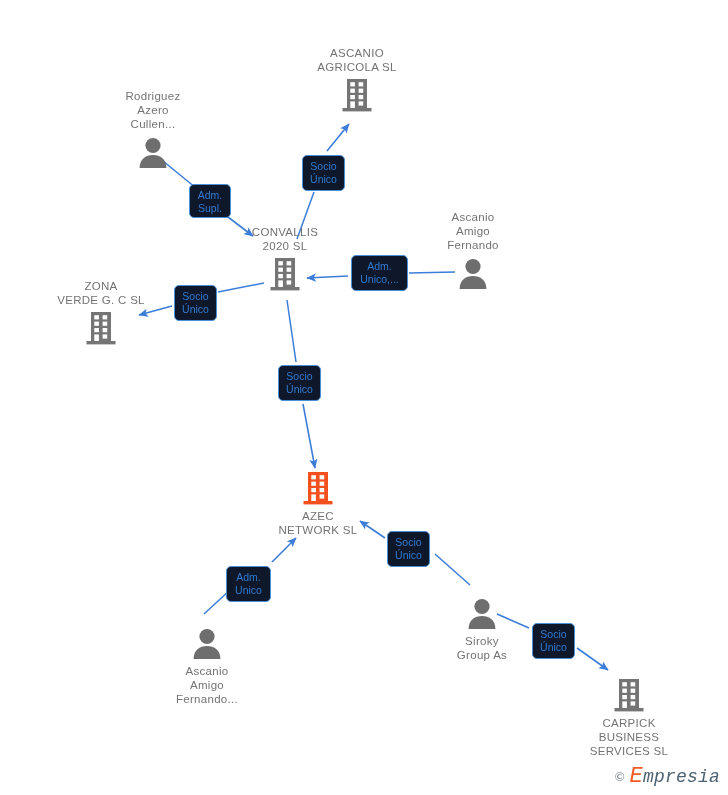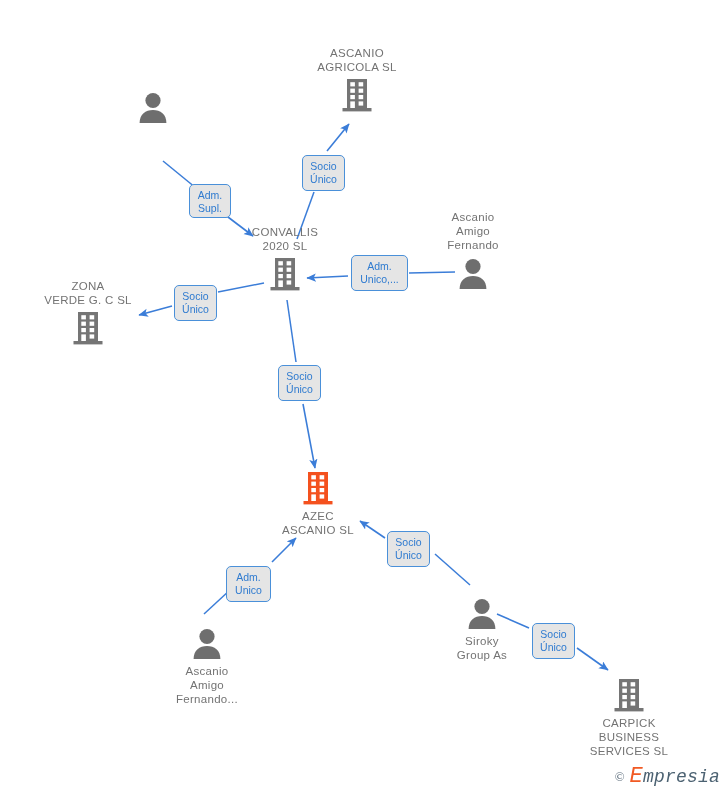--- a/index.html
+++ b/index.html
@@ -47,21 +47,21 @@
   .node.label-top .node-icon   { order: 1; }
   .node.label-bottom .node-icon  { order: 0; }
   .node.label-bottom .node-label { order: 1; margin-top: 3px; }
   .node-icon {
     width: 34px;
     height: 36px;
     display: block;
   }
   .edge-label {
     position: absolute;
-    background: #e5e5e5;
+    background: #0f172a;
     border: 1.3px solid #4a90d9;
     border-radius: 5px;
     color: #2f7bd0;
     font-size: 10.5px;
     line-height: 13px;
     padding: 4px 6px 4px 6px;
     text-align: center;
     white-space: pre-line;
     cursor: pointer;
     font-family: "Liberation Sans", sans-serif;
@@ -123,20 +123,23 @@
         <path d="M 577,648 L 608,670" stroke="#3b7dd8" stroke-width="1.6" fill="none" marker-end="url(#arrowhead)"></path>
       </g>
   </svg>
 
   <div id="node-layer">
       <div class="node label-top" style="left: 153px; top: 89px;">
         <span class="node-icon"><svg viewBox="0 0 34 36" width="34" height="36" xmlns="http://www.w3.org/2000/svg">
             <circle cx="17" cy="11.5" r="7.6" fill="#6e6e6e"></circle>
             <path d="M3.6,34 C3.6,25.2 9.6,21 17,21 C24.4,21 30.4,25.2 30.4,34 Z" fill="#6e6e6e"></path>
           </svg></span>
+        <span class="node-label">Rodriguez
+Azero
+Cullen...</span>
       </div>
       <div class="node label-top" style="left: 357px; top: 46px;">
         <span class="node-icon"><svg viewBox="0 0 34 36" width="34" height="36" xmlns="http://www.w3.org/2000/svg">
             <rect x="7" y="2" width="20" height="29" fill="#757575"></rect>
             <rect x="2.5" y="31" width="29" height="3.4" fill="#757575"></rect>
             <rect x="10.3" y="5.2" width="4.6" height="4.2" fill="#ffffff"></rect>
             <rect x="18.6" y="5.2" width="4.6" height="4.2" fill="#ffffff"></rect>
             <rect x="10.3" y="11.6" width="4.6" height="4.2" fill="#ffffff"></rect>
             <rect x="18.6" y="11.6" width="4.6" height="4.2" fill="#ffffff"></rect>
             <rect x="10.3" y="18" width="4.6" height="4.2" fill="#ffffff"></rect>
@@ -165,21 +168,21 @@
       </div>
       <div class="node label-top" style="left: 473px; top: 210px;">
         <span class="node-icon"><svg viewBox="0 0 34 36" width="34" height="36" xmlns="http://www.w3.org/2000/svg">
             <circle cx="17" cy="11.5" r="7.6" fill="#6e6e6e"></circle>
             <path d="M3.6,34 C3.6,25.2 9.6,21 17,21 C24.4,21 30.4,25.2 30.4,34 Z" fill="#6e6e6e"></path>
           </svg></span>
         <span class="node-label">Ascanio
 Amigo
 Fernando</span>
       </div>
-      <div class="node label-top" style="left: 88px; top: 279px;">
+      <div class="node label-top" style="left: 101px; top: 279px;">
         <span class="node-icon"><svg viewBox="0 0 34 36" width="34" height="36" xmlns="http://www.w3.org/2000/svg">
             <rect x="7" y="2" width="20" height="29" fill="#757575"></rect>
             <rect x="2.5" y="31" width="29" height="3.4" fill="#757575"></rect>
             <rect x="10.3" y="5.2" width="4.6" height="4.2" fill="#ffffff"></rect>
             <rect x="18.6" y="5.2" width="4.6" height="4.2" fill="#ffffff"></rect>
             <rect x="10.3" y="11.6" width="4.6" height="4.2" fill="#ffffff"></rect>
             <rect x="18.6" y="11.6" width="4.6" height="4.2" fill="#ffffff"></rect>
             <rect x="10.3" y="18" width="4.6" height="4.2" fill="#ffffff"></rect>
             <rect x="18.6" y="18" width="4.6" height="4.2" fill="#ffffff"></rect>
             <rect x="10.3" y="24.4" width="4.6" height="6.6" fill="#ffffff"></rect>
@@ -195,21 +198,21 @@
             <rect x="10.3" y="5.2" width="4.6" height="4.2" fill="#ffffff"></rect>
             <rect x="18.6" y="5.2" width="4.6" height="4.2" fill="#ffffff"></rect>
             <rect x="10.3" y="11.6" width="4.6" height="4.2" fill="#ffffff"></rect>
             <rect x="18.6" y="11.6" width="4.6" height="4.2" fill="#ffffff"></rect>
             <rect x="10.3" y="18" width="4.6" height="4.2" fill="#ffffff"></rect>
             <rect x="18.6" y="18" width="4.6" height="4.2" fill="#ffffff"></rect>
             <rect x="10.3" y="24.4" width="4.6" height="6.6" fill="#ffffff"></rect>
             <rect x="18.6" y="24.4" width="4.6" height="4.2" fill="#ffffff"></rect>
           </svg></span>
         <span class="node-label">AZEC
-ASCANIO  SL</span>
+NETWORK  SL</span>
       </div>
       <div class="node label-bottom" style="left: 207px; top: 625px;">
         <span class="node-icon"><svg viewBox="0 0 34 36" width="34" height="36" xmlns="http://www.w3.org/2000/svg">
             <circle cx="17" cy="11.5" r="7.6" fill="#6e6e6e"></circle>
             <path d="M3.6,34 C3.6,25.2 9.6,21 17,21 C24.4,21 30.4,25.2 30.4,34 Z" fill="#6e6e6e"></path>
           </svg></span>
         <span class="node-label">Ascanio
 Amigo
 Fernando...</span>
       </div>

